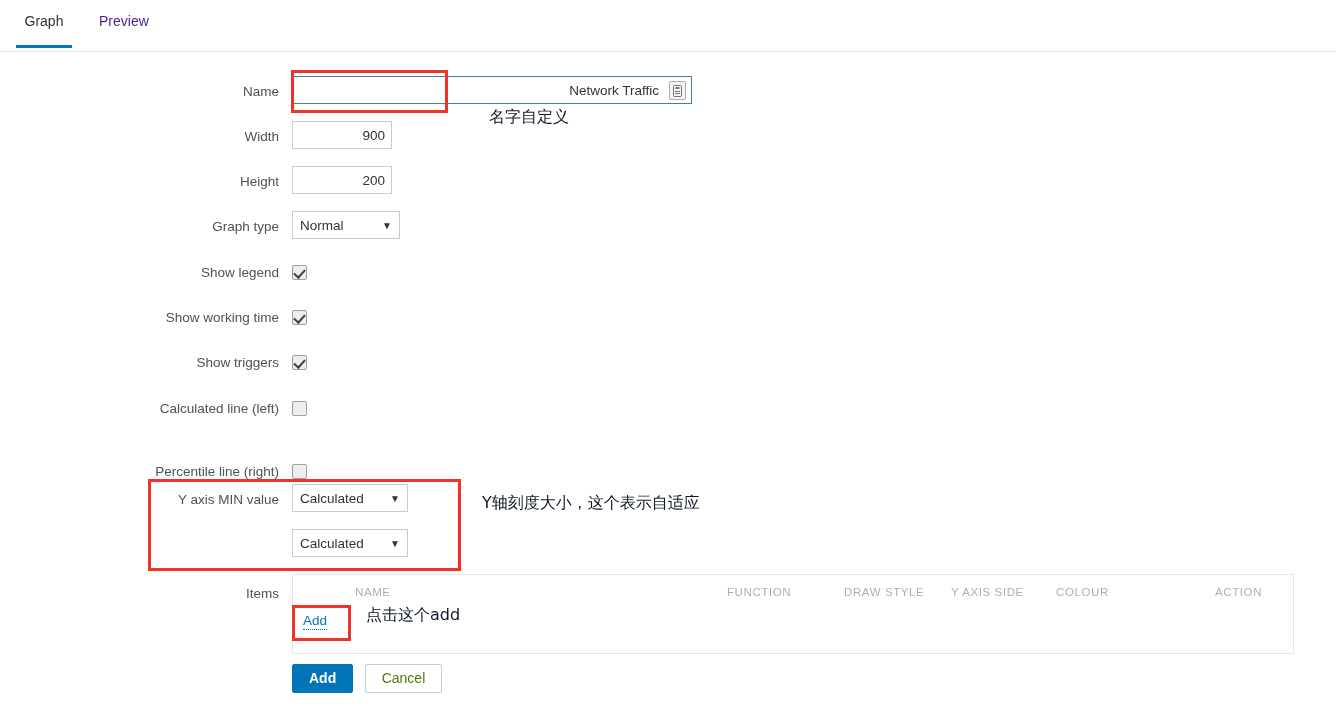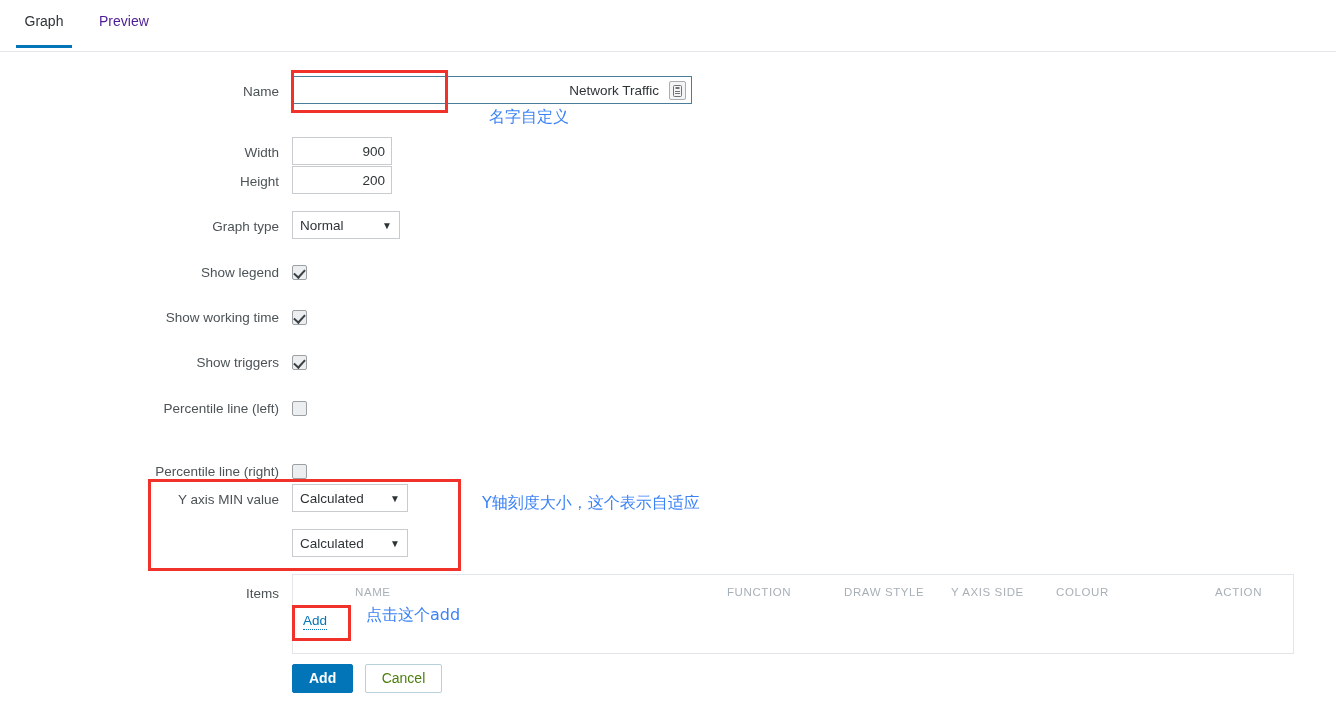--- a/index.html
+++ b/index.html
@@ -210,21 +210,21 @@
   }
 
   
   .anno-box {
     position: absolute;
     border: 3px solid #f0322a;
     pointer-events: none;
   }
   .anno-text {
     position: absolute;
-    color: #3b82f6;
+    color: #0f172a;
     font-size: 16px;
     white-space: nowrap;
     font-family: "DejaVu Sans", "Liberation Sans", sans-serif;
   }
 </style>
 </head>
 <body>
 
 <div id="screen">
 
@@ -249,21 +249,21 @@
               <rect x="0.5" y="0.5" width="8" height="11" rx="1" fill="none" stroke="#6d7478" stroke-width="1"></rect>
               <rect x="2.5" y="2" width="4" height="2" fill="#6d7478"></rect>
               <line x1="2" y1="6.5" x2="7" y2="6.5" stroke="#6d7478" stroke-width="1"></line>
               <line x1="2" y1="8.5" x2="7" y2="8.5" stroke="#6d7478" stroke-width="1"></line>
             </svg>
           </span>
         </div>
       </div>
     </div>
 
-    <div class="row" style="top:69px;margin-top:16px;">
+    <div class="row" style="top:69px;">
       <div class="lbl" style="top:7px;">Width</div>
       <div class="fieldwrap">
         <input class="txt num" type="text" value="900" style="">
       </div>
     </div>
 
     <div class="row" style="top:114px;">
       <div class="lbl" style="top:7px;">Height</div>
       <div class="fieldwrap">
         <input class="txt num" type="text" value="200" style="">
@@ -295,21 +295,21 @@
     </div>
 
     <div class="row" style="top:295px;">
       <div class="lbl" style="top:7px;">Show triggers</div>
       <div class="fieldwrap" style="top:6px;">
         <span class="chk on"></span>
       </div>
     </div>
 
     <div class="row" style="top:341px;">
-      <div class="lbl" style="top:7px;">Percentile line (left)</div>
+      <div class="lbl" style="top:7px;">Calculated line (left)</div>
       <div class="fieldwrap" style="top:6px;">
         <span class="chk"></span>
       </div>
     </div>
 
     <div class="row" style="top:386px;margin-top:18px;">
       <div class="lbl" style="top:7px;">Percentile line (right)</div>
       <div class="fieldwrap" style="top:6px;">
         <span class="chk"></span>
       </div>

